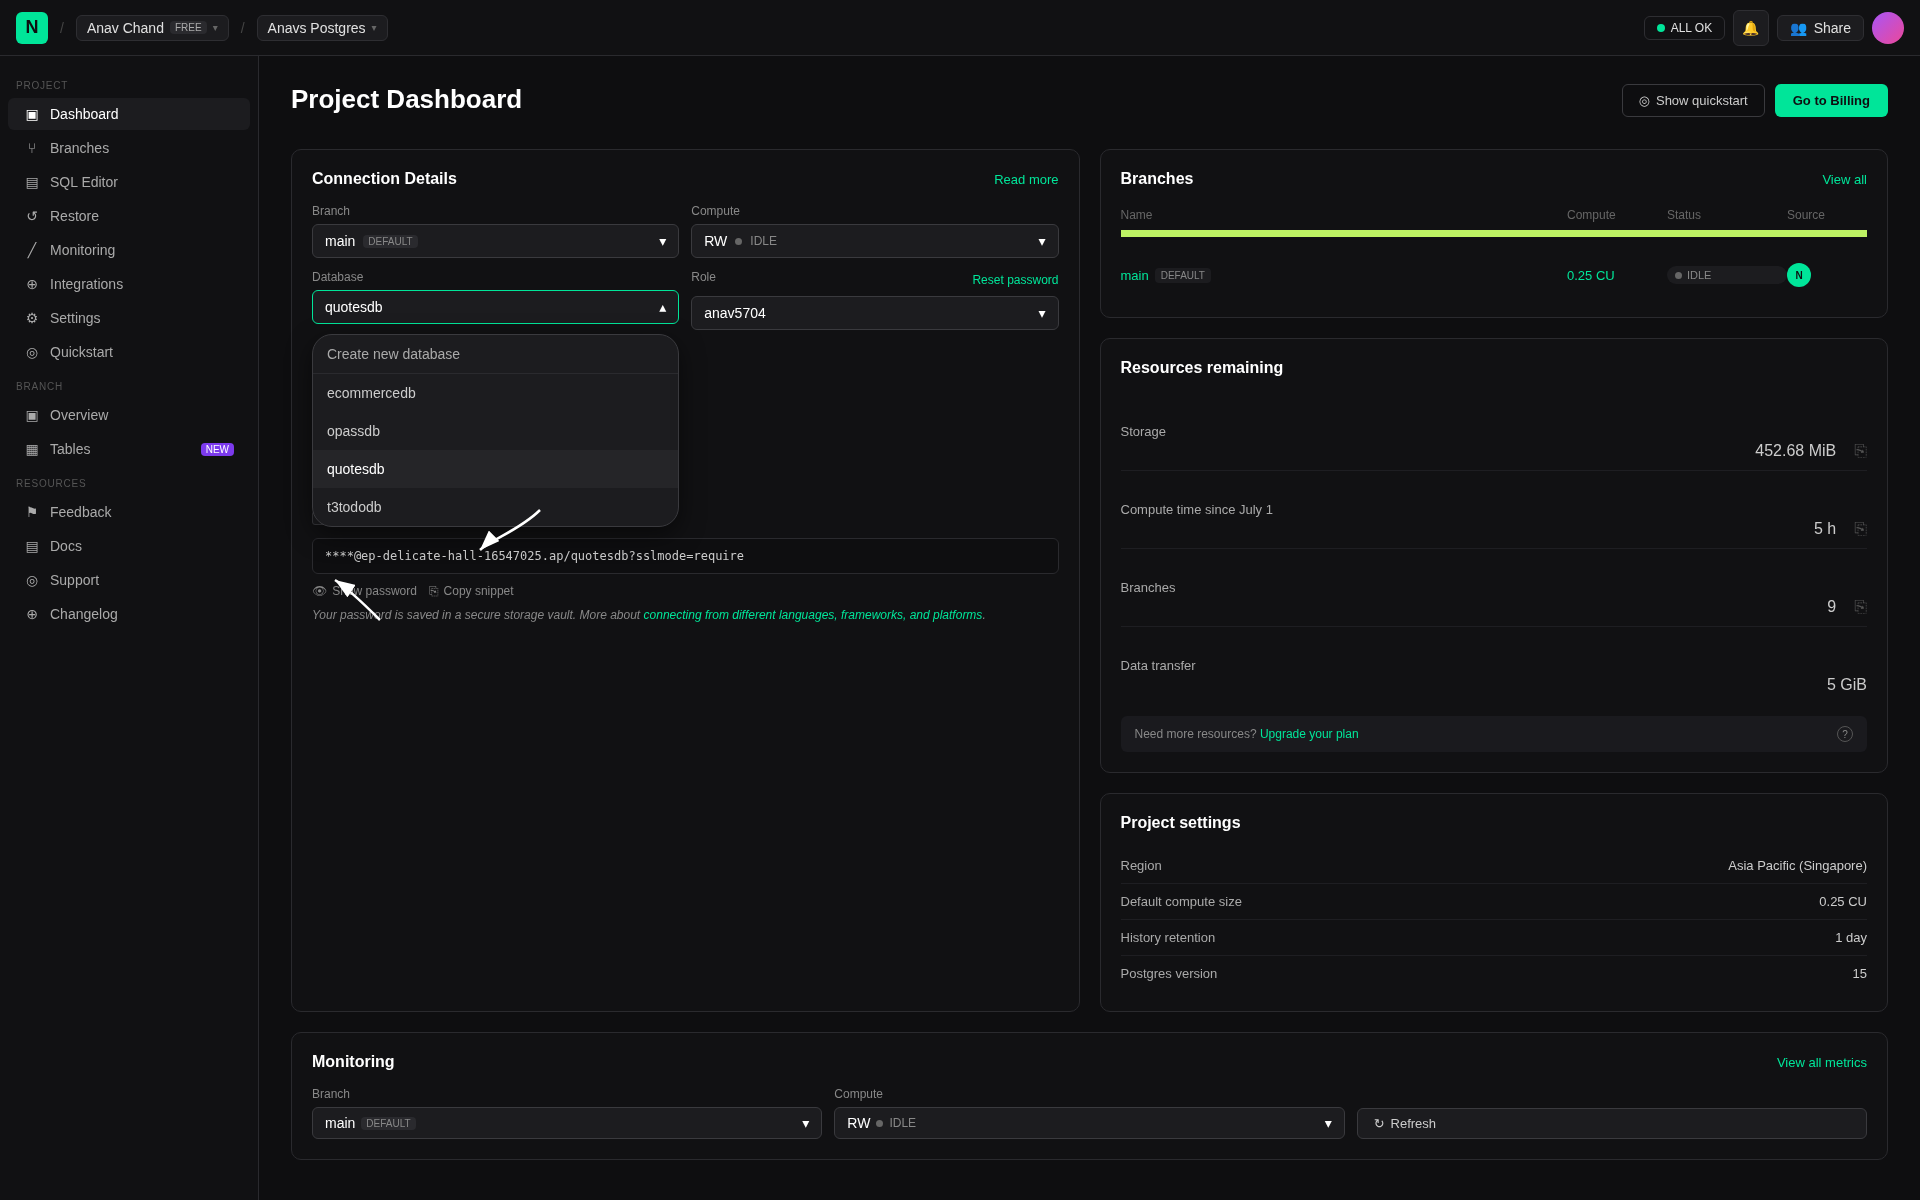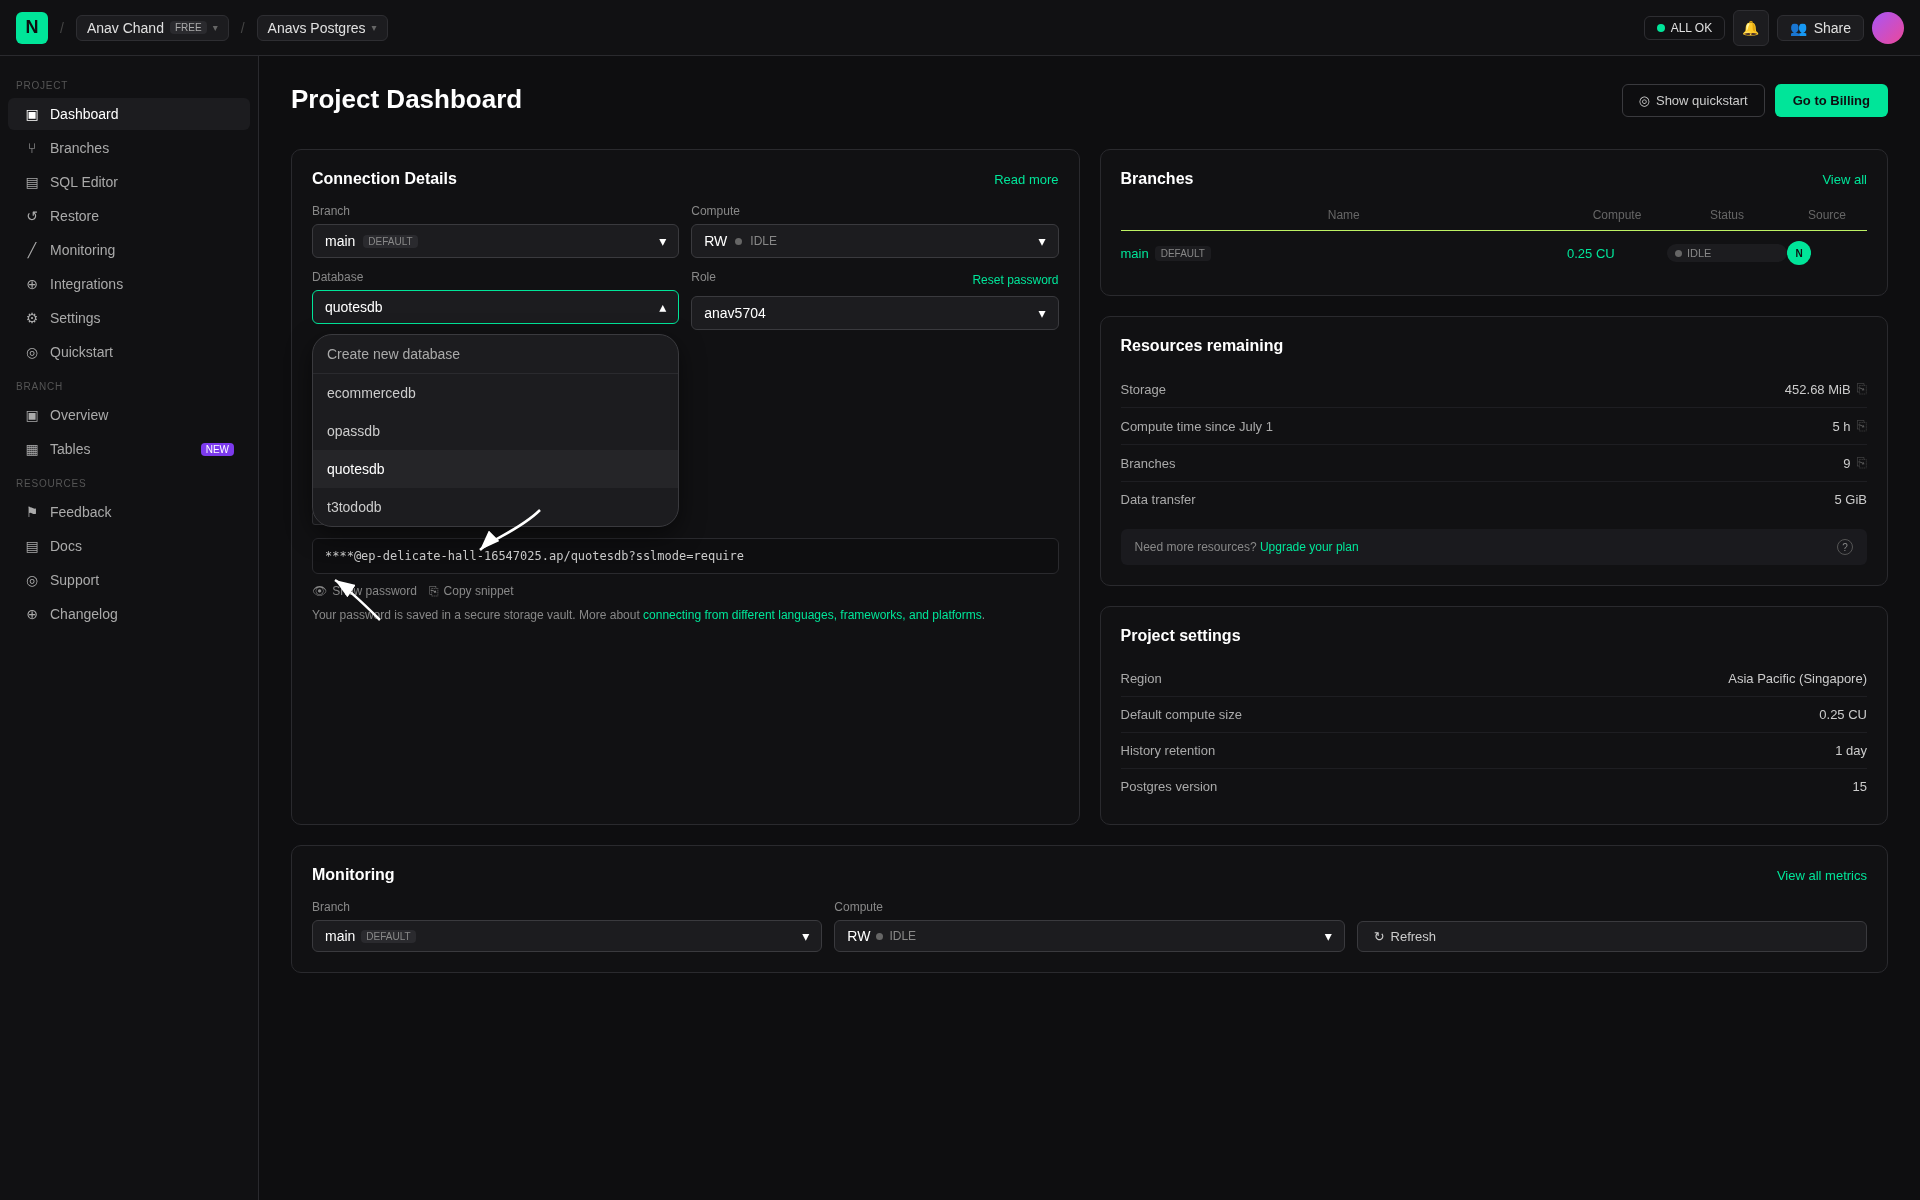--- a/index.html
+++ b/index.html
@@ -270,33 +270,32 @@
     .conn-actions {
       display: flex; gap: 12px; align-items: center;
     }
     .conn-action-btn {
       display: flex; align-items: center; gap: 5px;
       color: #888; font-size: 12px; cursor: pointer;
     }
 
     
     .password-note {
-      font-size: 12px; color: #888; margin-top: 10px;
+      font-size: 12px; color: #888; margin-top: 10px; font-style: italic;
     }
     .password-note a { color: #00e599; }
 
     
     .branches-table { width: 100%; }
     .branches-table-header {
       display: grid;
       grid-template-columns: 1fr 100px 120px 80px;
       padding: 4px 0 8px;
-      border-bottom: 1px solid #bef264;
-      margin-bottom: 0;
-      text-align: center;
+      border-bottom: 7px solid #bef264;
+      margin-bottom: 16px;
     }
     .th { font-size: 12px; color: #666; }
     .branches-table-row {
       display: grid;
       grid-template-columns: 1fr 100px 120px 80px;
       padding: 10px 0;
       align-items: center;
     }
     .branch-name { color: #00e599; font-size: 13px; cursor: pointer; display: flex; align-items: center; gap: 6px; }
     .default-badge {
@@ -323,21 +322,21 @@
     }
 
     
     .resource-row {
       display: flex; justify-content: space-between; align-items: center;
       padding: 10px 0;
       border-bottom: 1px solid #1e1e22;
     }
     .resource-row:last-child { border-bottom: none; }
     .resource-label { color: #aaa; font-size: 13px; }
-    .resource-value { color: #ccc; font-size: 13px; display: flex; align-items: center; gap: 6px; }
+    .resource-value { color: #ccc; font-size: 16px; display: flex; align-items: center; gap: 18px; margin-top: 39px; }
     .resource-icon { color: #555; cursor: pointer; }
     .upgrade-row {
       background: #1a1a1e;
       border-radius: 6px;
       padding: 10px 14px;
       display: flex; align-items: center; justify-content: space-between;
       margin-top: 12px;
     }
     .upgrade-text { font-size: 12px; color: #888; }
     .upgrade-link { color: #00e599; cursor: pointer; }

